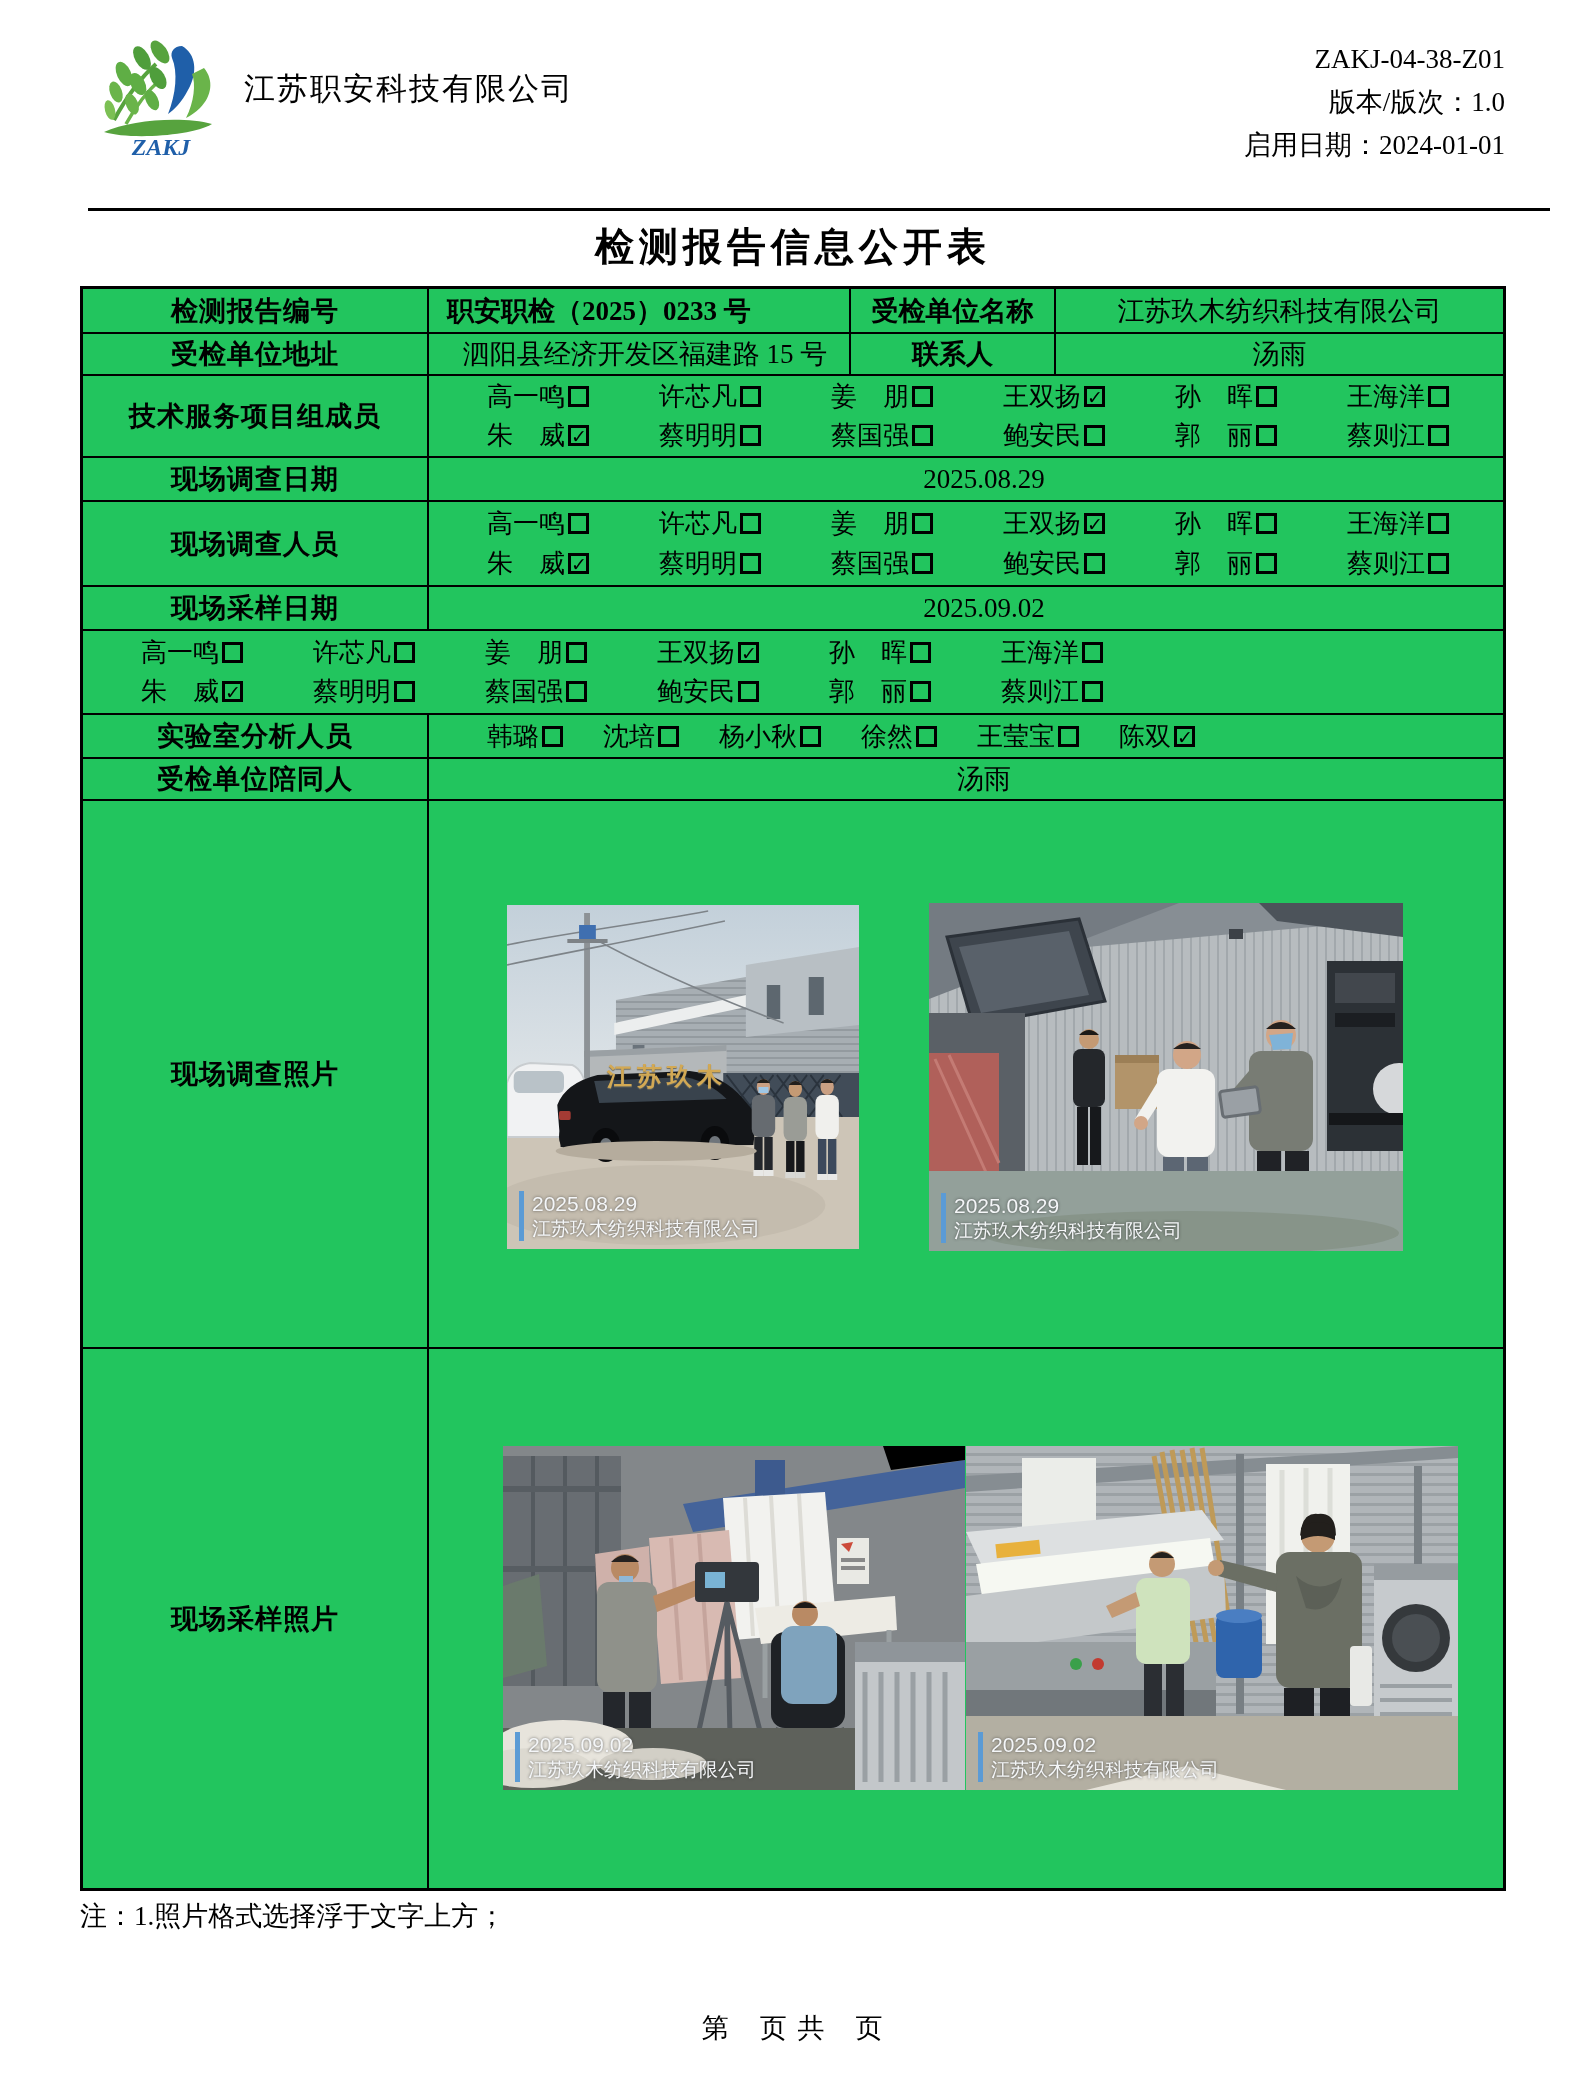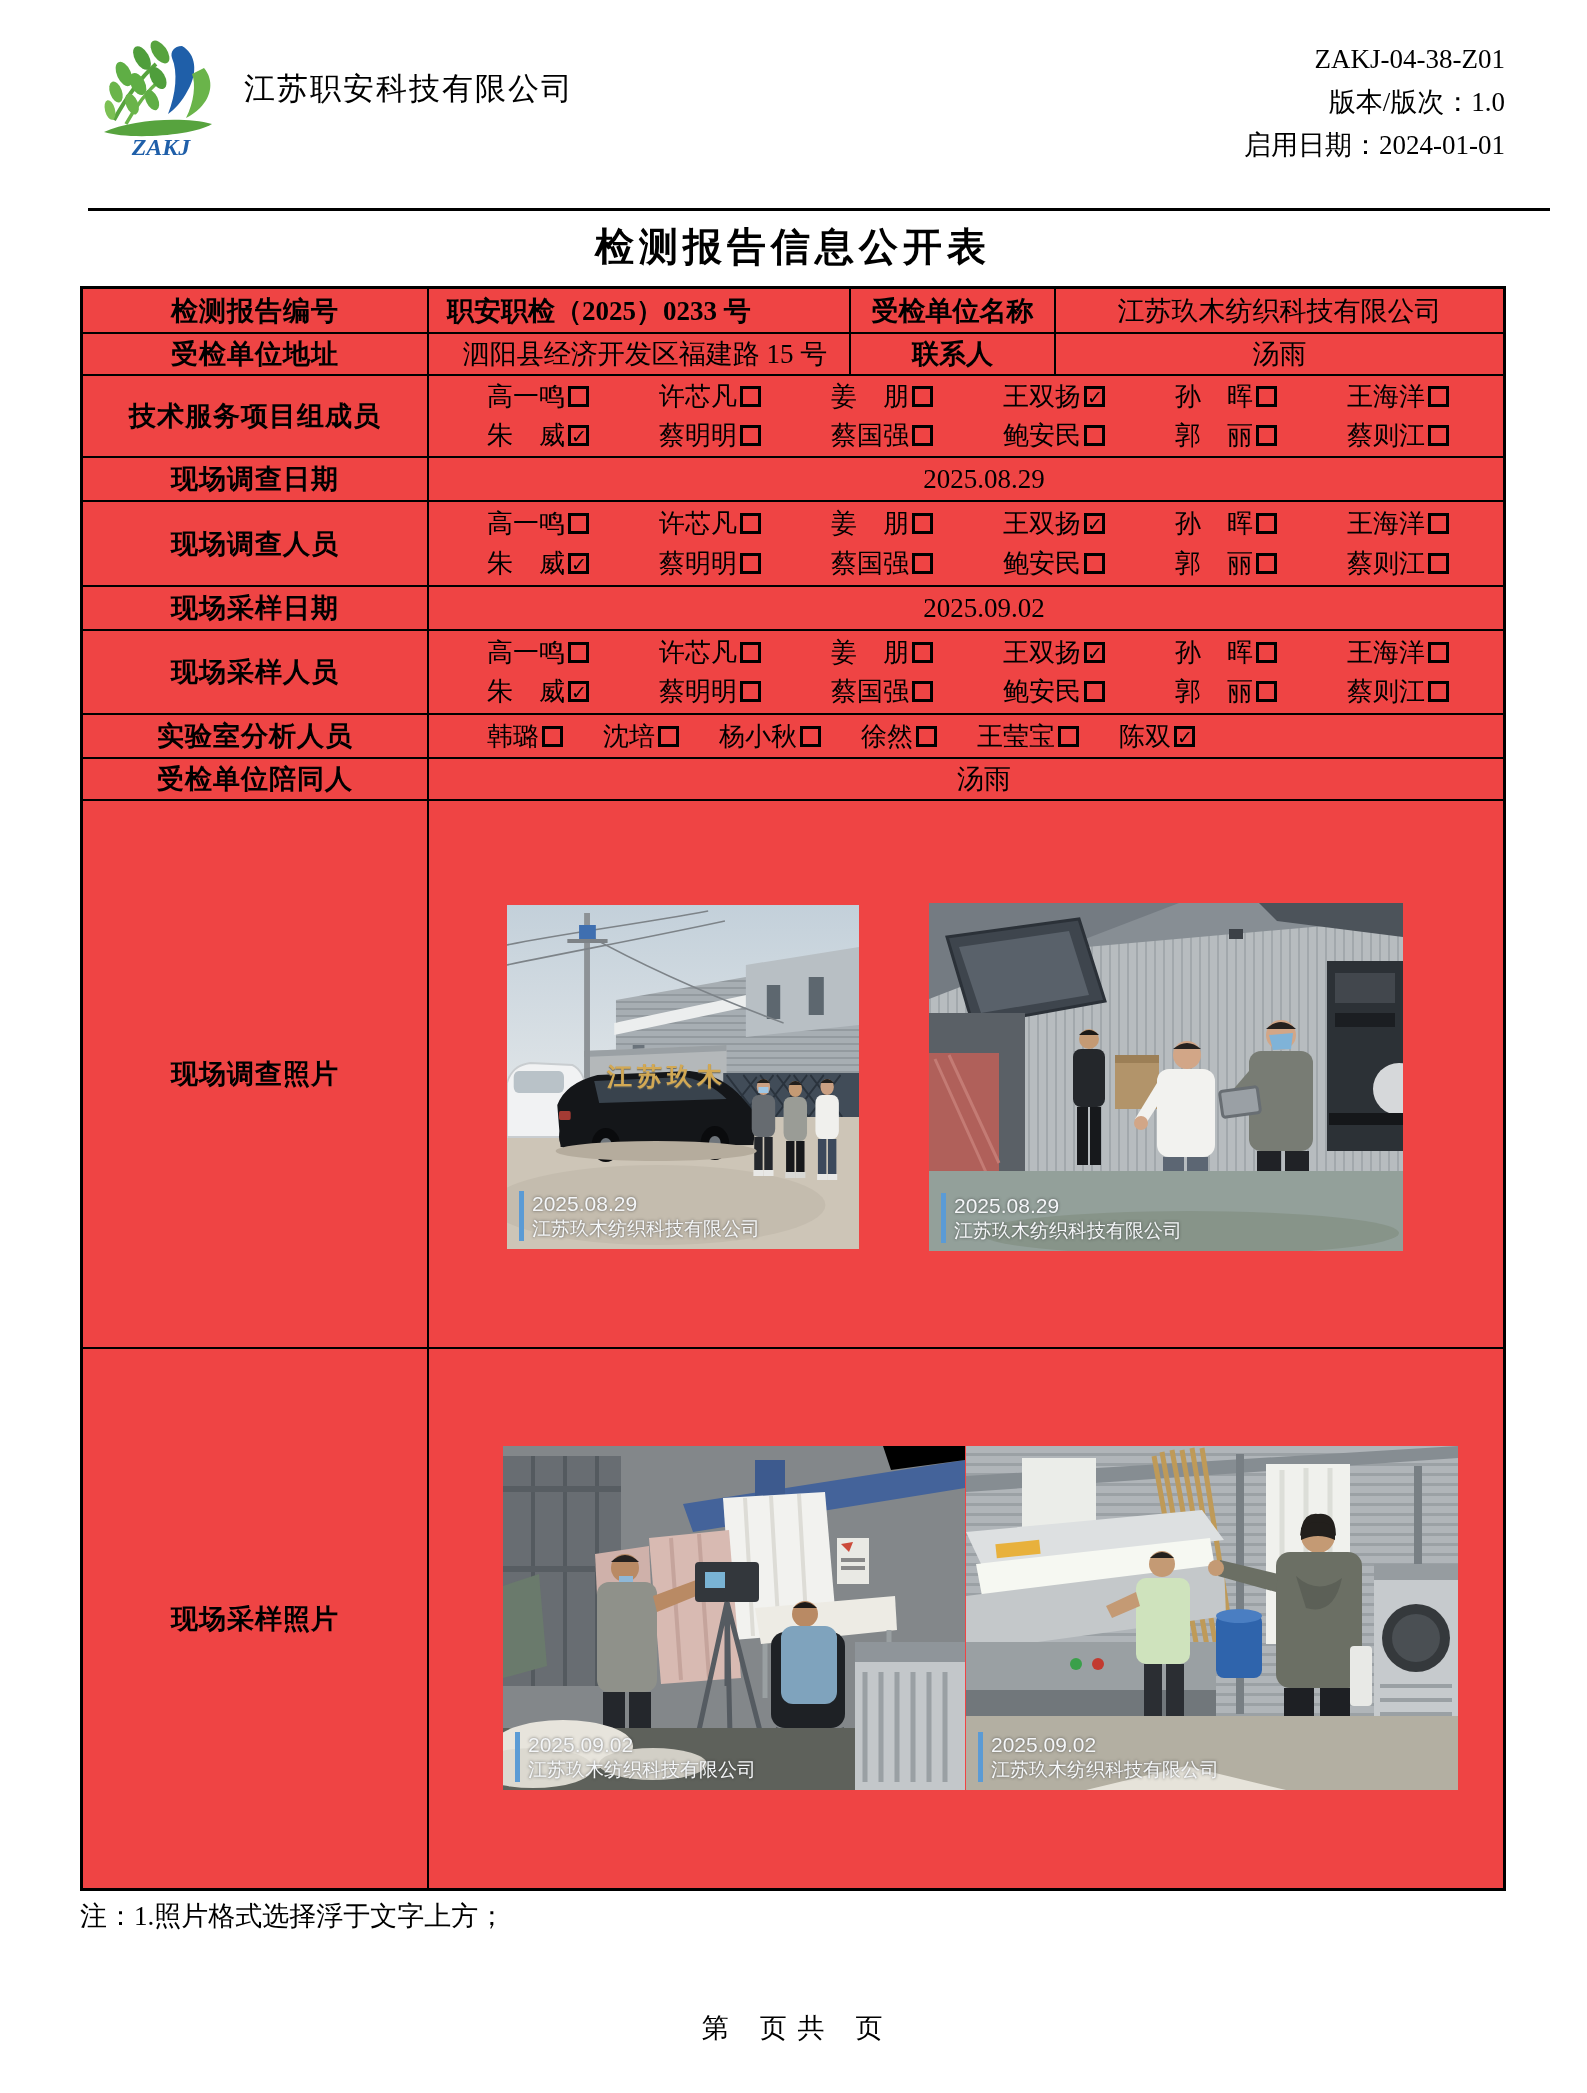--- a/index.html
+++ b/index.html
@@ -7,21 +7,21 @@
   .page { position:relative; width:1587px; height:2093px; background:#ffffff; margin:0 auto; overflow:hidden; color:#000; }
 
   
   .logo { position:absolute; left:86px; top:28px; width:150px; height:132px; }
   .company-name { position:absolute; left:244px; top:68px; font-size:31px; letter-spacing:2px; }
   .header-right { position:absolute; right:82px; top:38px; text-align:right; font-size:27px; line-height:43px; }
   .header-rule { position:absolute; left:88px; top:208px; width:1462px; height:3px; background:#000; }
   .doc-title { position:absolute; left:80px; top:220px; width:1426px; text-align:center; font-size:39px; font-weight:bold; letter-spacing:5px; }
 
   
-  .report-table { position:absolute; left:80px; top:286px; width:1426px; border:3px solid #000; background:#ef4444; }
+  .report-table { position:absolute; left:80px; top:286px; width:1426px; border:3px solid #000; background:#22c55e; }
   .trow { display:flex; width:100%; border-top:2px solid #000; }
   .trow:first-child { border-top:none; }
   .r-h43{height:43px} .r-h42{height:42px} .r-h82{height:82px} .r-h44{height:44px}
   .r-h85{height:85px} .r-h84{height:84px} .r-h548{height:548px} .r-h541{height:541px}
   .lcell { width:346px; flex:0 0 346px; border-right:2px solid #000; display:flex; align-items:center; justify-content:center; font-weight:bold; font-size:27px; letter-spacing:1px; }
   .vcell { display:flex; align-items:center; font-size:27px; }
   .c1 { width:422px; flex:0 0 422px; border-right:2px solid #000; padding-left:18px; }
   .c1.center { justify-content:center; padding-left:12px; }
   .c2 { width:205px; flex:0 0 205px; border-right:2px solid #000; justify-content:center; font-weight:bold; }
   .c3 { flex:1; justify-content:center; }
@@ -225,21 +225,20 @@
           </div>
       </div>
     </div>
 
     <div class="trow r-h44">
       <div class="lcell">现场采样日期</div>
       <div class="ccell center">2025.09.02</div>
     </div>
 
     <div class="trow r-h84">
-      <div class="lcell">现场采样人员</div>
       <div class="ccell">
         <div class="names-line">
             <span class="name-item">
               <span>高一鸣</span>
               <span class="cb"></span>
             </span>
             <span class="name-item">
               <span>许芯凡</span>
               <span class="cb"></span>
             </span>

